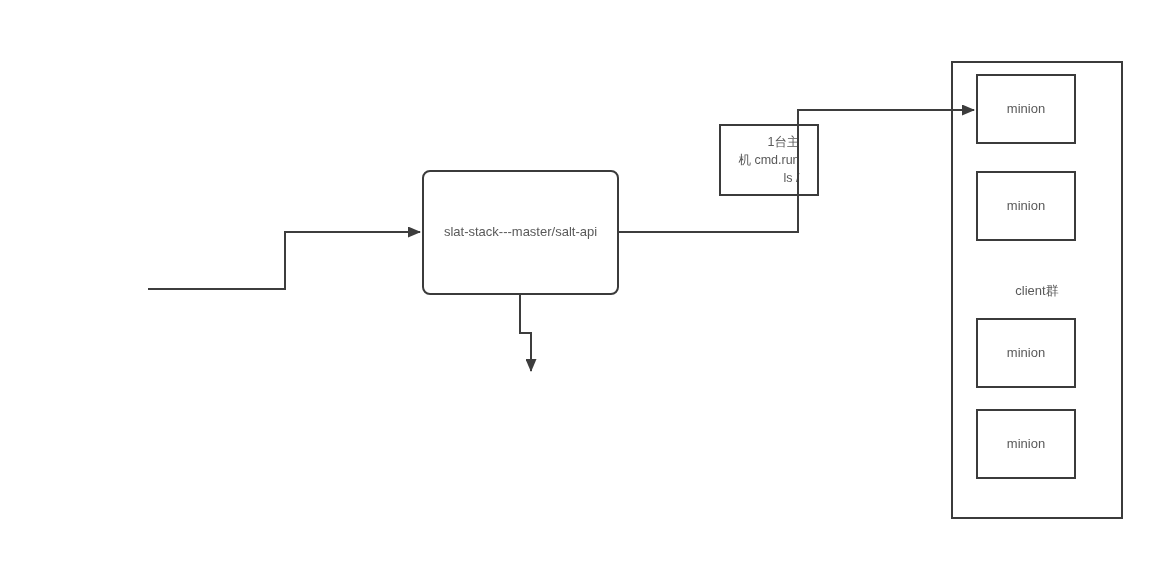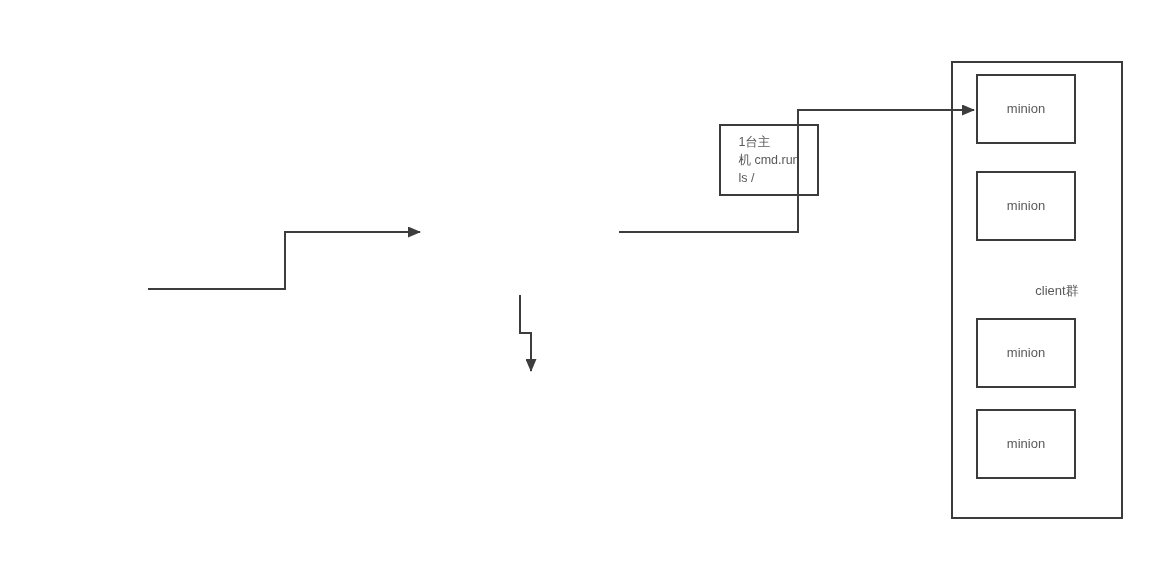--- a/index.html
+++ b/index.html
@@ -16,21 +16,21 @@
     overflow: hidden;
   }
   .node {
     position: absolute;
     box-sizing: border-box;
     border: 2px solid #3b3b3b;
     background: transparent;
     display: flex;
     align-items: center;
     justify-content: center;
-    text-align: left;
+    text-align: right;
     color: #595959;
     font-size: 13px;
     line-height: 1.45;
     z-index: 1;
   }
   .rounded-6 { border-radius: 7px; }
   .rounded-8 { border-radius: 8px; }
   .prelines { white-space: pre-line; }
 
   
@@ -46,21 +46,20 @@
   .minion-4 { top: 409px; }
   .client-group-label {
     position: absolute;
     left: 951px;
     top: 282px;
     width: 172px;
     text-align: center;
     color: #595959;
     font-size: 13px;
     z-index: 1;
-    margin-left: 20px;
   }
   .connector-layer {
     position: absolute;
     left: 0;
     top: 0;
     width: 1158px;
     height: 575px;
     z-index: 5;
     pointer-events: none;
   }
@@ -69,20 +68,23 @@
     stroke: #3d3d3d;
     stroke-width: 2;
   }
 </style>
 </head>
 <body>
 
 <div class="canvas">
 
 
+  <div class="node rounded-8 master-node">
+    <span>slat-stack---master/salt-api</span>
+  </div>
 
   <div class="node command-node">
     <span class="prelines">1台主
 机  cmd.run
 ls /</span>
   </div>
 
 
   <div class="node client-group"></div>
   <div class="client-group-label">client群</div>

